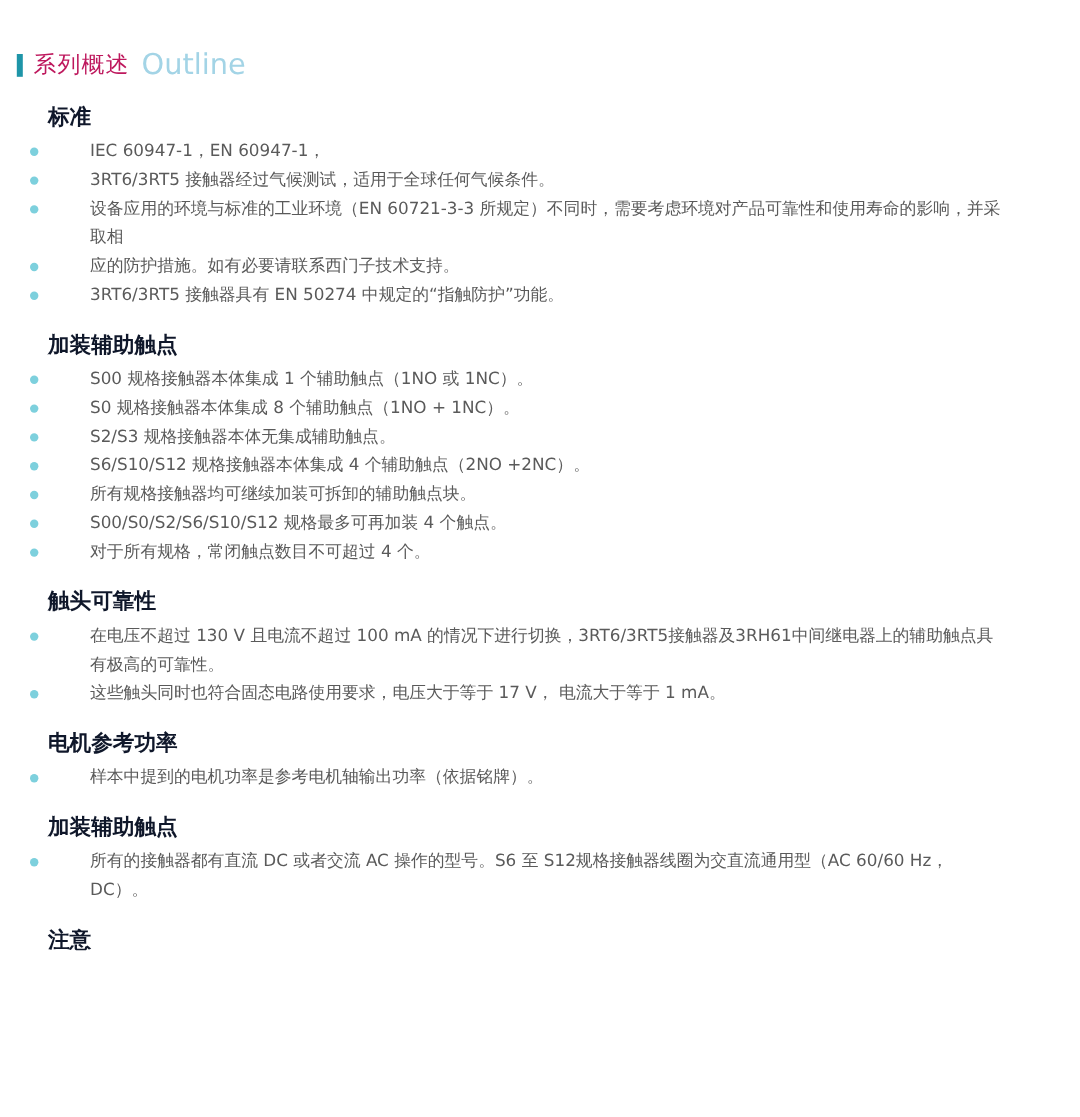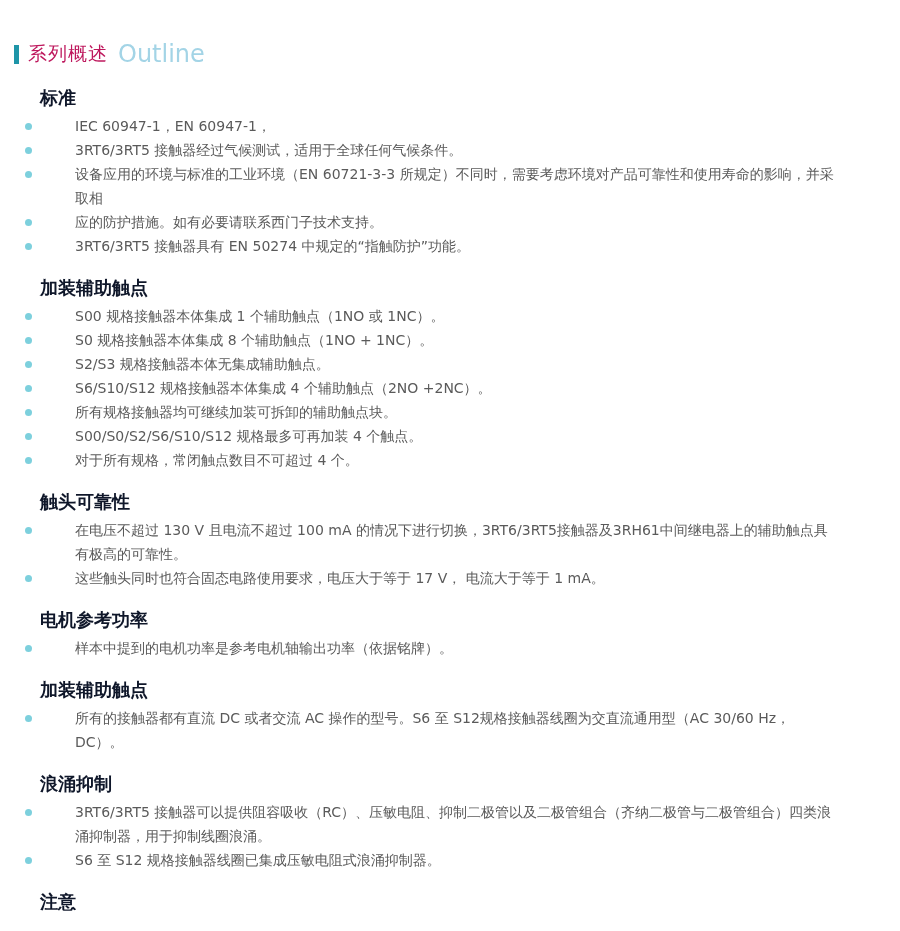--- a/index.html
+++ b/index.html
@@ -184,38 +184,24 @@
     <span class="item-text">样本中提到的电机功率是参考电机轴输出功率（依据铭牌）。</span>
   </li>
 </ul>
   </section>
 
   <section class="sec">
     <h3 class="sec-heading">加装辅助触点</h3>
     <ul class="bullet-list">
   <li class="bullet-item">
     <span class="dot"></span>
-    <span class="item-text">所有的接触器都有直流 DC 或者交流 AC 操作的型号。S6 至 S12规格接触器线圈为交直流通用型（AC 30/60 Hz，DC）。</span>
-  </li>
-</ul>
-  </section>
-
-  <section class="sec">
-    <h3 class="sec-heading">浪涌抑制</h3>
-    <ul class="bullet-list">
-  <li class="bullet-item">
-    <span class="dot"></span>
-    <span class="item-text">3RT6/3RT5 接触器可以提供阻容吸收（RC）、压敏电阻、抑制二极管以及二极管组合（齐纳二极管与二极管组合）四类浪涌抑制器，用于抑制线圈浪涌。</span>
-  </li>
-
-  <li class="bullet-item">
-    <span class="dot"></span>
-    <span class="item-text">S6 至 S12 规格接触器线圈已集成压敏电阻式浪涌抑制器。</span>
-  </li>
-</ul>
-  </section>
+    <span class="item-text">所有的接触器都有直流 DC 或者交流 AC 操作的型号。S6 至 S12规格接触器线圈为交直流通用型（AC 60/60 Hz，DC）。</span>
+  </li>
+</ul>
+  </section>
+
 
   <section class="sec">
     <h3 class="sec-heading">注意</h3>
 
   </section>
 </div>
 </div>
 
 </body></html>

